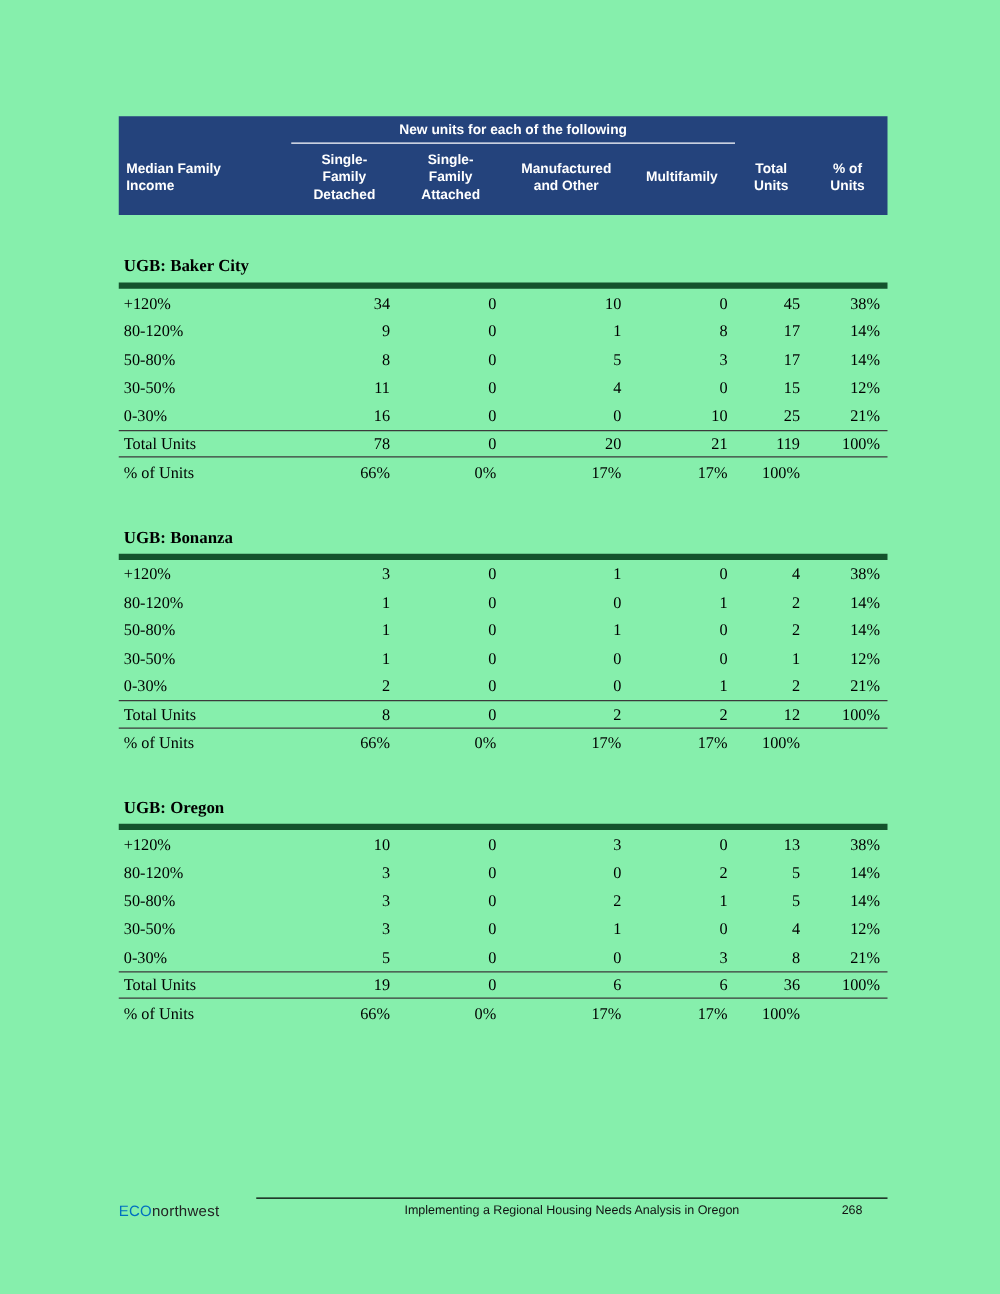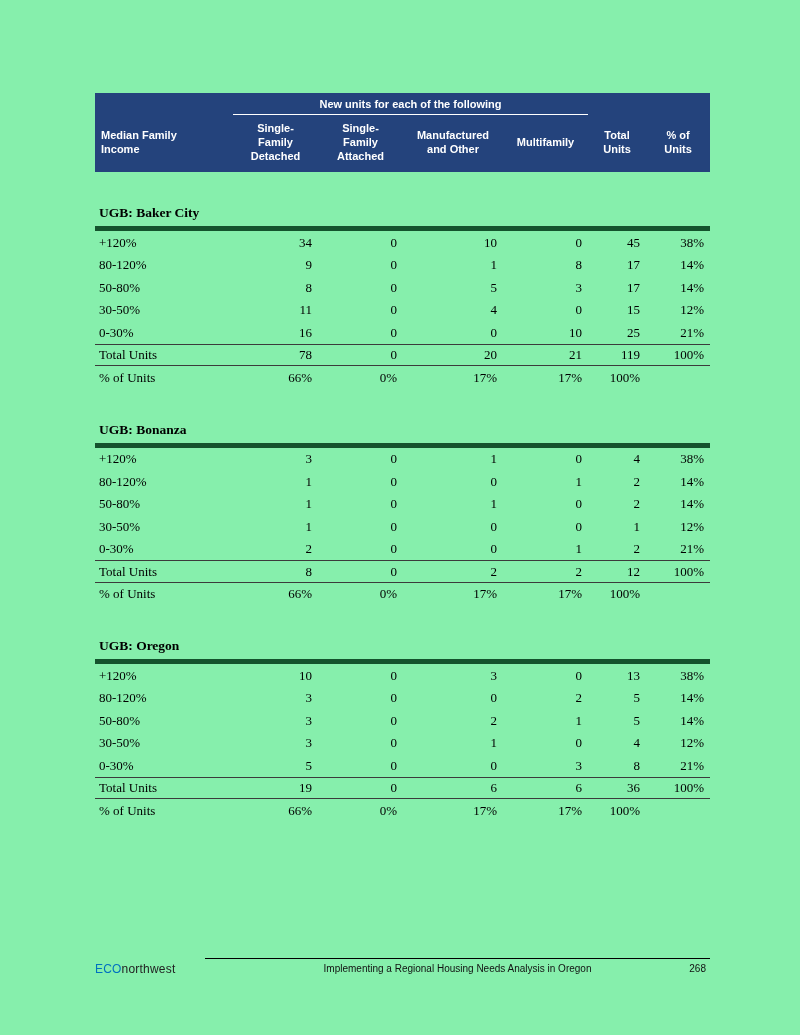--- a/index.html
+++ b/index.html
@@ -79,21 +79,21 @@
   .nw { color:#222; }
   .footer-rule {
     flex:1;
     border-top:1px solid #000;
     position:relative;
     padding-top:4px;
     text-align:center;
     font-size:10px;
     color:#111;
   }
-  .footer-page { position:absolute; right:4px; top:4px; font-size:10px; color:#111;text-align:right; }
+  .footer-page { position:absolute; right:20px; top:4px; font-size:10px; color:#111;text-align:right; }
 </style>
 </head>
 <body>
 
 <div class="page">
 
   <div class="table">
     <div class="thead">
       <div class="thead-top">
         <div class="cell c0"></div>

